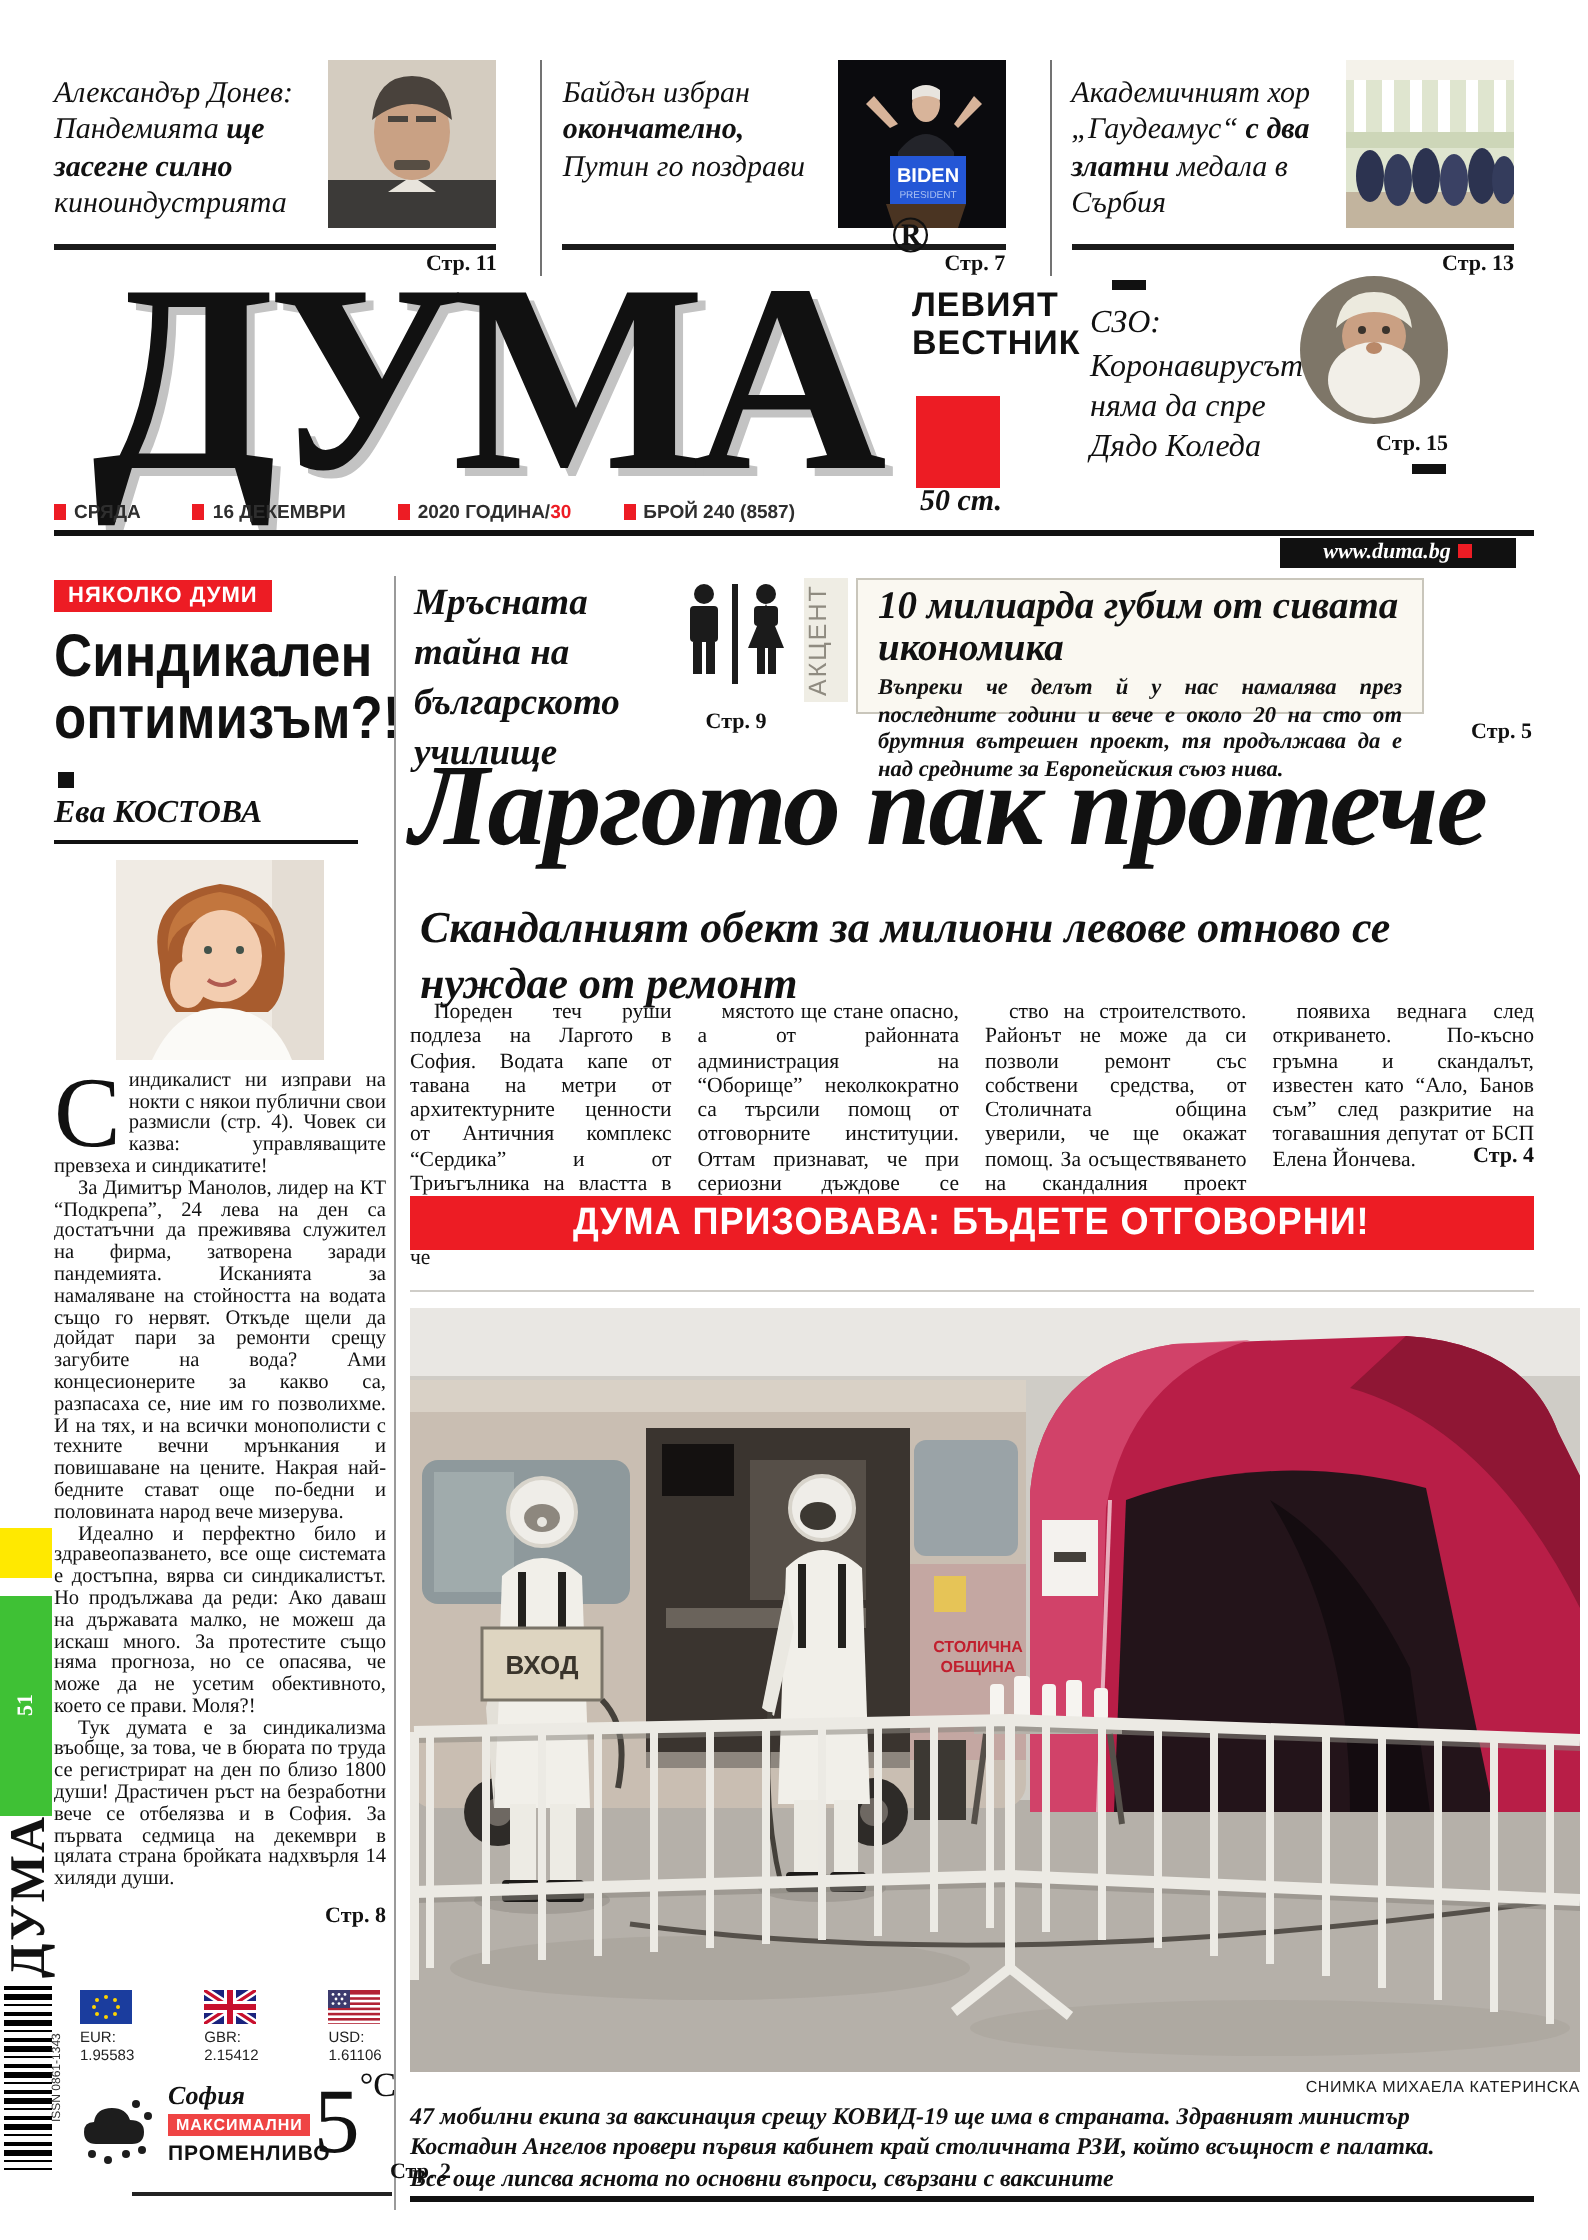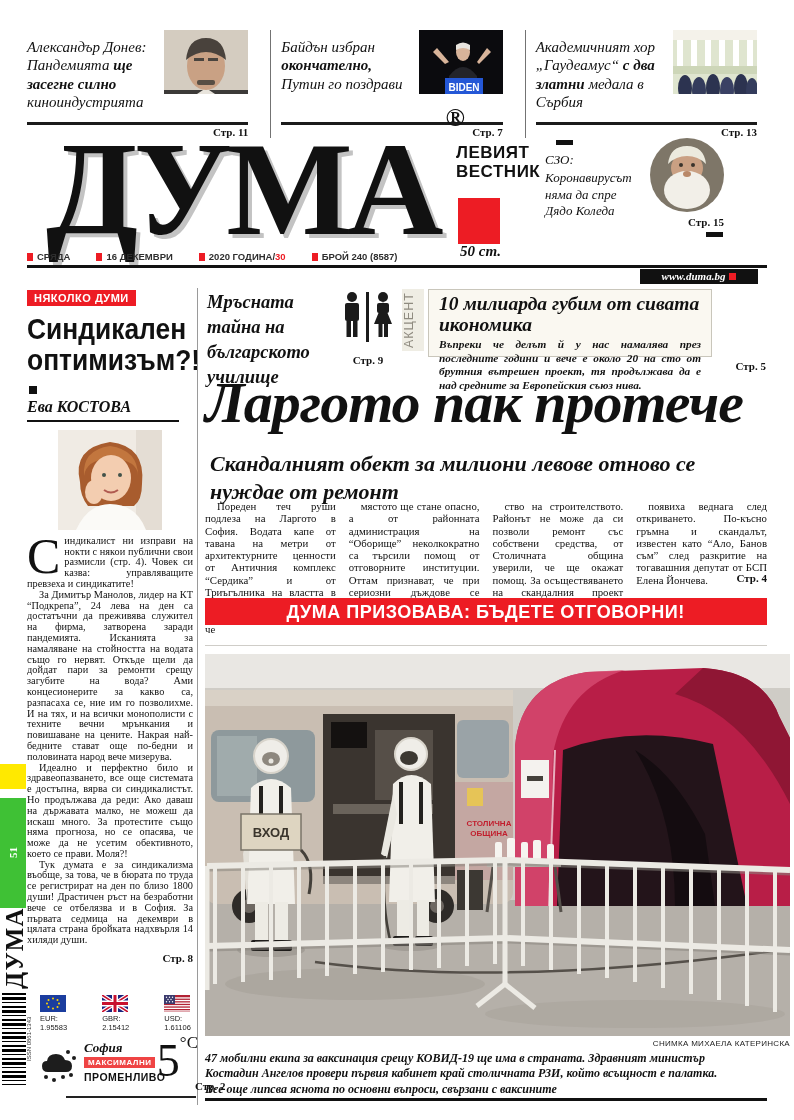--- a/index.html
+++ b/index.html
@@ -9,32 +9,32 @@
   .sans{font-family:"Liberation Sans",sans-serif;}
   .pageref{font-weight:bold;font-size:11px;}
 
   
   .teasers{left:27px;top:30px;width:740px;display:flex;}
   .teaser{flex:1;display:flex;flex-direction:column;padding:0 10px;}
   .teaser:first-child{padding-left:0;}
   .teaser+.teaser{border-left:1px solid #737373;margin-left:12px;}
   .teaser-main{display:flex;gap:8px;height:88px;}
   .teaser-text{flex:1;font-style:italic;font-size:15px;line-height:1.22;padding-top:8px;}
-  .teaser-photo{width:84px;height:64px;overflow:hidden;flex:none;}
+  .teaser-photo{width:84px;height:84px;overflow:hidden;flex:none;}
   .teaser-rule{height:3px;background:#1b1b1b;margin-top:4px;}
   .teaser-page{text-align:right;margin-top:1px;}
 
   
   .brand{left:46px;top:122px;font-size:134px;line-height:1;font-weight:bold;letter-spacing:-6px;
          text-shadow:4px 4px 0 #c3c3c3;}
   .brand-reg{font-size:26px;letter-spacing:0;vertical-align:super;position:relative;top:-62px;left:8px;text-shadow:none;}
   .tagline{left:456px;top:144px;font-size:17px;font-weight:bold;line-height:1.1;letter-spacing:.5px;}
   .red-square{left:458px;top:198px;width:42px;height:46px;background:#ed1c24;}
   .dash{background:#111;height:5px;width:17px;}
-  .szo{left:545px;top:152px;width:102px;font-style:italic;font-size:13px;line-height:1.25;}
+  .szo{left:545px;top:152px;width:102px;font-style:italic;font-size:16px;line-height:1.25;}
   .szo .kick{display:block;margin-bottom:2px;}
   .santa{left:650px;top:138px;width:74px;height:74px;border-radius:50%;overflow:hidden;}
   .szo-page{left:648px;top:216px;width:76px;text-align:right;}
 
   
   .dateline{left:27px;top:251px;width:430px;display:flex;gap:26px;font-size:9.5px;font-weight:bold;color:#2e2e2e;}
   .dateline .sq{display:inline-block;width:6px;height:8px;background:#ed1c24;margin-right:4px;vertical-align:-1px;}
   .red-txt{color:#ed1c24;}
   .price{left:460px;top:243px;font-size:15px;font-weight:bold;font-style:italic;}
   .date-rule{left:27px;top:265px;width:740px;height:3px;background:#111;}

